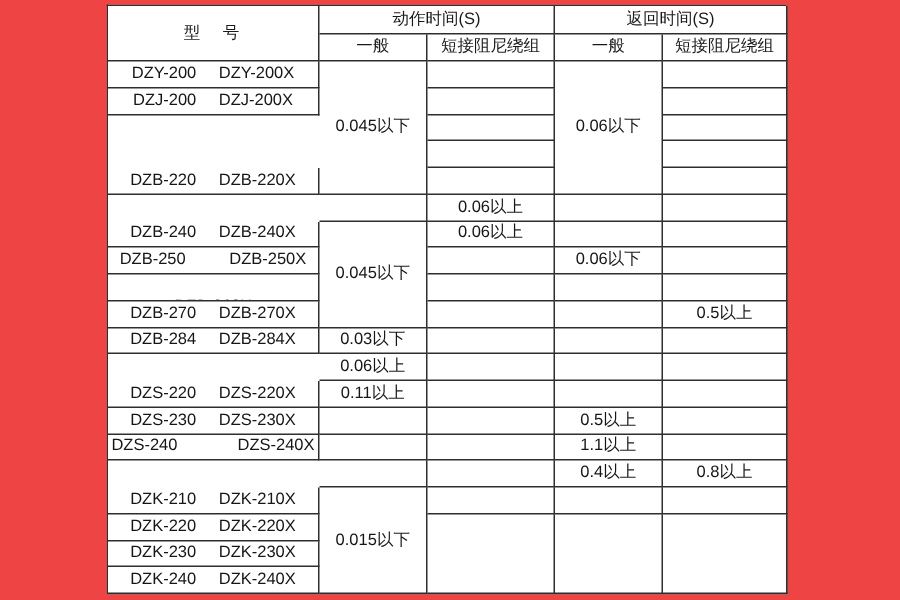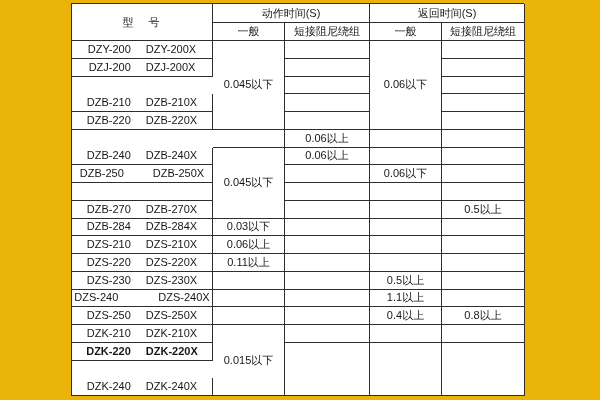--- a/index.html
+++ b/index.html
@@ -8,21 +8,21 @@
     width: 600px;
     height: 400px;
     background: #ffffff;
     font-family: "Liberation Sans", sans-serif;
     -webkit-font-smoothing: antialiased;
   }
   .stage {
     position: relative;
     width: 600px;
     height: 400px;
-    background: #eab308;
+    background: #ef4444;
     overflow: hidden;
   }
   .spec-grid {
     position: absolute;
     left: 71px;
     top: 3px;
     width: 453px;
     height: 393px;
     display: grid;
     grid-template-columns: 141px 72px 85px 72px 83px;
@@ -69,24 +69,20 @@
     <div class="cell hdr sh-rg">一般</div>
     <div class="cell hdr sh-rd">短接阻尼绕组</div>
   <div class="cell model" style="grid-area: 3 / 1 / span 1;">
         <span>DZY-200</span>
         <span>DZY-200X</span>
       </div>
       <div class="cell model" style="grid-area: 4 / 1 / span 1;">
         <span>DZJ-200</span>
         <span>DZJ-200X</span>
       </div>
-      <div class="cell model" style="grid-area: 6 / 1 / span 1;">
-        <span>DZB-210</span>
-        <span>DZB-210X</span>
-      </div>
       <div class="cell model" style="grid-area: 7 / 1 / span 1;">
         <span>DZB-220</span>
         <span>DZB-220X</span>
       </div>
       <div class="cell model" style="grid-area: 9 / 1 / span 1;">
         <span>DZB-240</span>
         <span>DZB-240X</span>
       </div>
       <div class="cell model" style="grid-area: 10 / 1 / span 1; gap: 29px;">
         <span>DZB-250</span>
@@ -97,47 +93,43 @@
         <span>DZB-260X</span>
       </div>
       <div class="cell model" style="grid-area: 12 / 1 / span 1;">
         <span>DZB-270</span>
         <span>DZB-270X</span>
       </div>
       <div class="cell model" style="grid-area: 13 / 1 / span 1;">
         <span>DZB-284</span>
         <span>DZB-284X</span>
       </div>
-      <div class="cell model" style="grid-area: 14 / 1 / span 1;">
-        <span>DZS-210</span>
-        <span>DZS-210X</span>
-      </div>
       <div class="cell model" style="grid-area: 15 / 1 / span 1; text-align: right;">
         <span>DZS-220</span>
         <span>DZS-220X</span>
       </div>
       <div class="cell model" style="grid-area: 16 / 1 / span 1;">
         <span>DZS-230</span>
         <span>DZS-230X</span>
       </div>
       <div class="cell model" style="grid-area: 17 / 1 / span 1; gap: 40px;">
         <span>DZS-240</span>
         <span>DZS-240X</span>
       </div>
-      <div class="cell model" style="grid-area: 18 / 1 / span 1;">
-        <span>DZS-250</span>
-        <span>DZS-250X</span>
-      </div>
       <div class="cell model" style="grid-area: 19 / 1 / span 1;">
         <span>DZK-210</span>
         <span>DZK-210X</span>
       </div>
-      <div class="cell model" style="grid-area: 20 / 1 / span 1; font-weight: bold;">
+      <div class="cell model" style="grid-area: 20 / 1 / span 1;">
         <span>DZK-220</span>
         <span>DZK-220X</span>
+      </div>
+      <div class="cell model" style="grid-area: 21 / 1 / span 1;">
+        <span>DZK-230</span>
+        <span>DZK-230X</span>
       </div>
       <div class="cell model" style="grid-area: 22 / 1 / span 1;">
         <span>DZK-240</span>
         <span>DZK-240X</span>
       </div>
       <div class="cell" style="grid-area: 3 / 2 / span 5;">0.045以下</div>
       <div class="cell" style="grid-area: 8 / 2 / span 1;"></div>
       <div class="cell" style="grid-area: 9 / 2 / span 4;">0.045以下</div>
       <div class="cell" style="grid-area: 13 / 2 / span 1;">0.03以下</div>
       <div class="cell" style="grid-area: 14 / 2 / span 1;">0.06以上</div>

